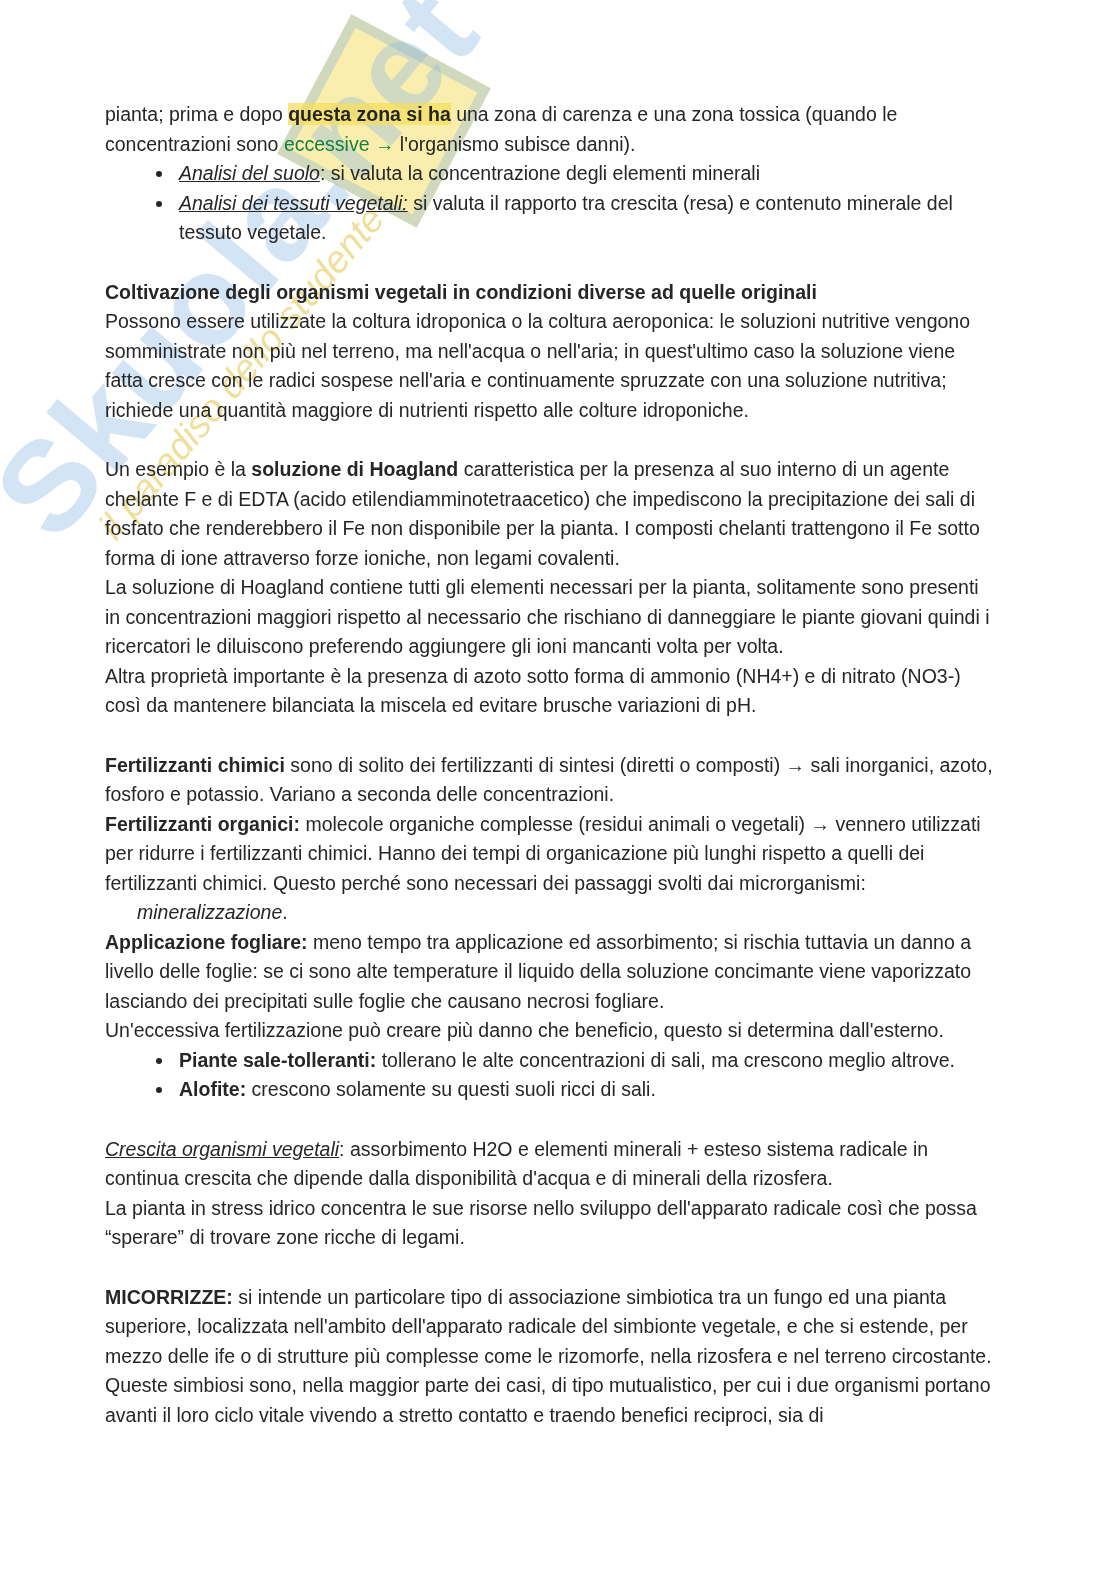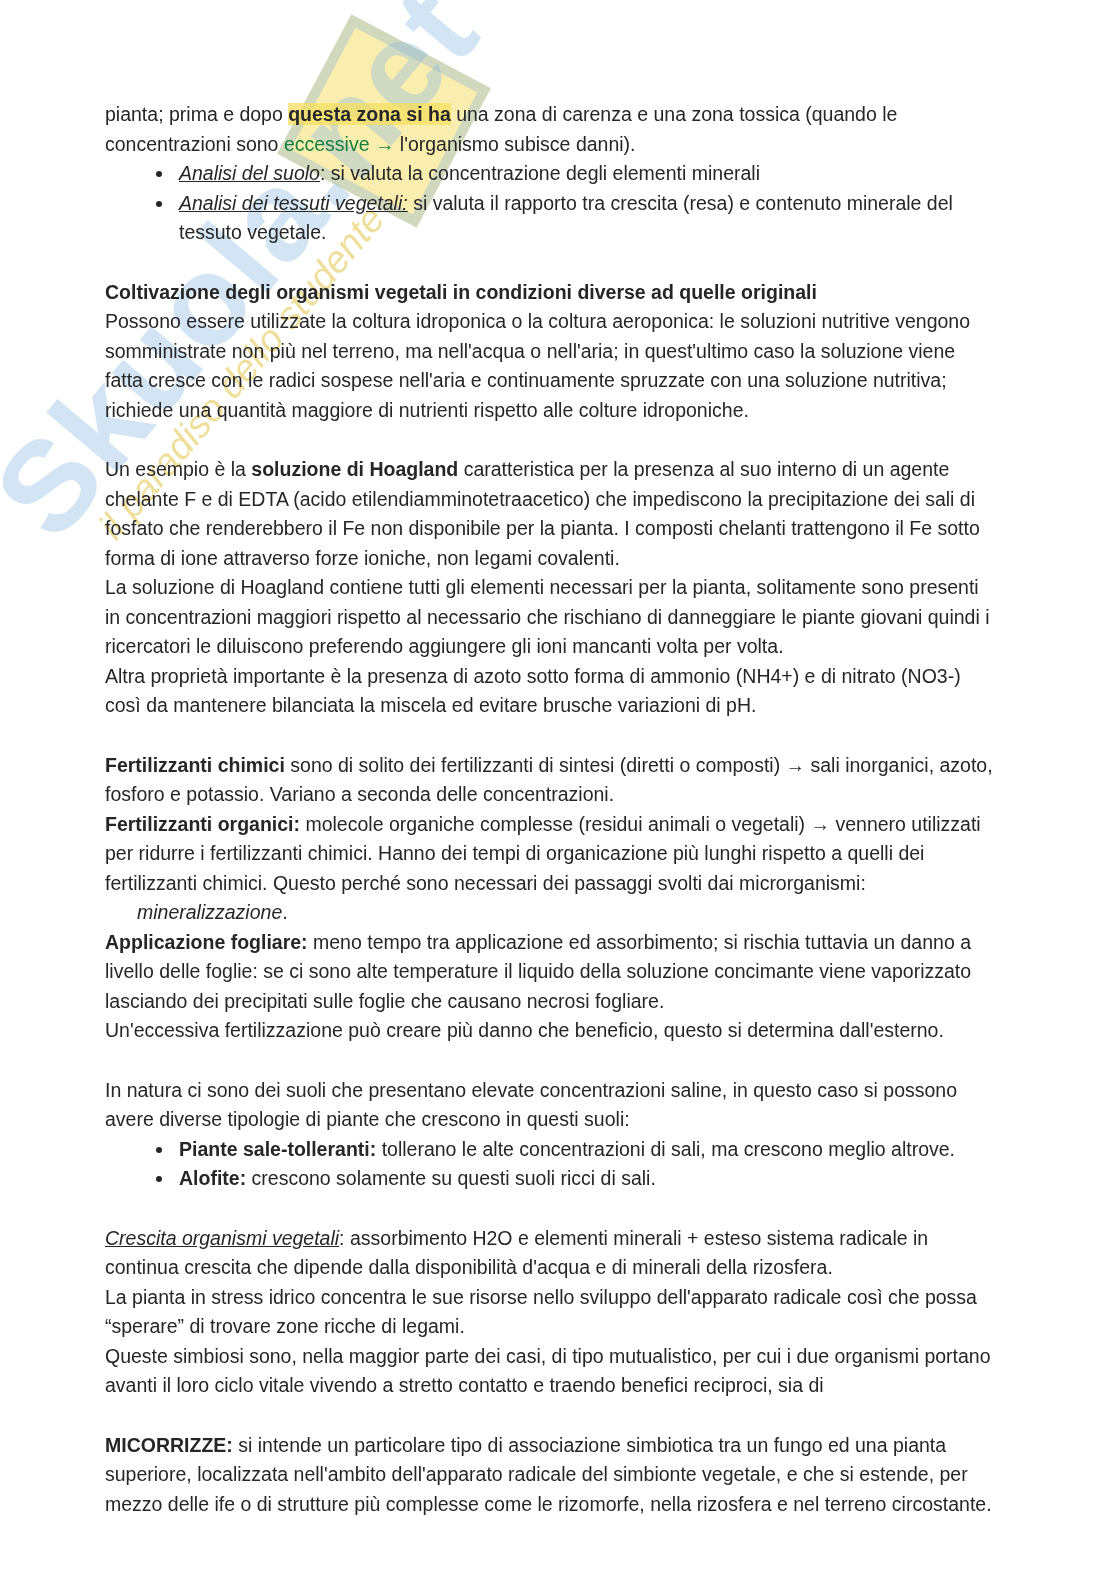--- a/index.html
+++ b/index.html
@@ -105,27 +105,26 @@
 
     <p class="para gap"><span>Un esempio è la </span><span class="bold">soluzione di Hoagland</span><span> caratteristica per la presenza al suo interno di un agente chelante F e di EDTA (acido etilendiamminotetraacetico) che impediscono la precipitazione dei sali di fosfato che renderebbero il Fe non disponibile per la pianta. I composti chelanti trattengono il Fe sotto forma di ione attraverso forze ioniche, non legami covalenti.</span></p>
     <p class="para">La soluzione di Hoagland contiene tutti gli elementi necessari per la pianta, solitamente sono presenti in concentrazioni maggiori rispetto al necessario che rischiano di danneggiare le piante giovani quindi i ricercatori le diluiscono preferendo aggiungere gli ioni mancanti volta per volta.</p>
     <p class="para">Altra proprietà importante è la presenza di azoto sotto forma di ammonio (NH4+) e di nitrato (NO3-) così da mantenere bilanciata la miscela ed evitare brusche variazioni di pH.</p>
 
     <p class="para gap"><span class="bold">Fertilizzanti chimici</span><span> sono di solito dei fertilizzanti di sintesi (diretti o composti) → sali inorganici, azoto, fosforo e potassio. Variano a seconda delle concentrazioni.</span></p>
     <p class="para"><span class="bold">Fertilizzanti organici:</span><span> molecole organiche complesse (residui animali o vegetali) → vennero utilizzati per ridurre i fertilizzanti chimici. Hanno dei tempi di organicazione più lunghi rispetto a quelli dei fertilizzanti chimici. Questo perché sono necessari dei passaggi svolti dai microrganismi: </span><span class="italic">mineralizzazione</span><span>.</span></p>
     <p class="para"><span class="bold">Applicazione fogliare:</span><span> meno tempo tra applicazione ed assorbimento; si rischia tuttavia un danno a livello delle foglie: se ci sono alte temperature il liquido della soluzione concimante viene vaporizzato lasciando dei precipitati sulle foglie che causano necrosi fogliare.</span></p>
     <p class="para">Un'eccessiva fertilizzazione può creare più danno che beneficio, questo si determina dall'esterno.</p>
 
-    <p class="para gap">In natura ci sono dei suoli che presentano elevate concentrazioni saline, in questo caso si possono avere diverse tipologie di piante che crescono in questi suoli:</p>
 
     <ul class="list">
       <li><span class="bold">Piante sale-tolleranti:</span><span> tollerano le alte concentrazioni di sali, ma crescono meglio altrove.</span></li>
       <li><span class="bold">Alofite:</span><span> crescono solamente su questi suoli ricci di sali.</span></li>
     </ul>
 
     <p class="para gap"><span class="ui">Crescita organismi vegetali</span><span>: assorbimento H2O e elementi minerali + esteso sistema radicale in continua crescita che dipende dalla disponibilità d'acqua e di minerali della rizosfera.</span></p>
     <p class="para">La pianta in stress idrico concentra le sue risorse nello sviluppo dell'apparato radicale così che possa “sperare” di trovare zone ricche di legami.</p>
 
+    <p class="para gap"><span class="bold">MICORRIZZE:</span><span> si intende un particolare tipo di associazione simbiotica tra un fungo ed una pianta superiore, localizzata nell'ambito dell'apparato radicale del simbionte vegetale, e che si estende, per mezzo delle ife o di strutture più complesse come le rizomorfe, nella rizosfera e nel terreno circostante.</span></p>
     <p class="para">Queste simbiosi sono, nella maggior parte dei casi, di tipo mutualistico, per cui i due organismi portano avanti il loro ciclo vitale vivendo a stretto contatto e traendo benefici reciproci, sia di</p>
-    <p class="para gap"><span class="bold">MICORRIZZE:</span><span> si intende un particolare tipo di associazione simbiotica tra un fungo ed una pianta superiore, localizzata nell'ambito dell'apparato radicale del simbionte vegetale, e che si estende, per mezzo delle ife o di strutture più complesse come le rizomorfe, nella rizosfera e nel terreno circostante.</span></p>
 
   </div>
 </div>
 
 </body></html>

